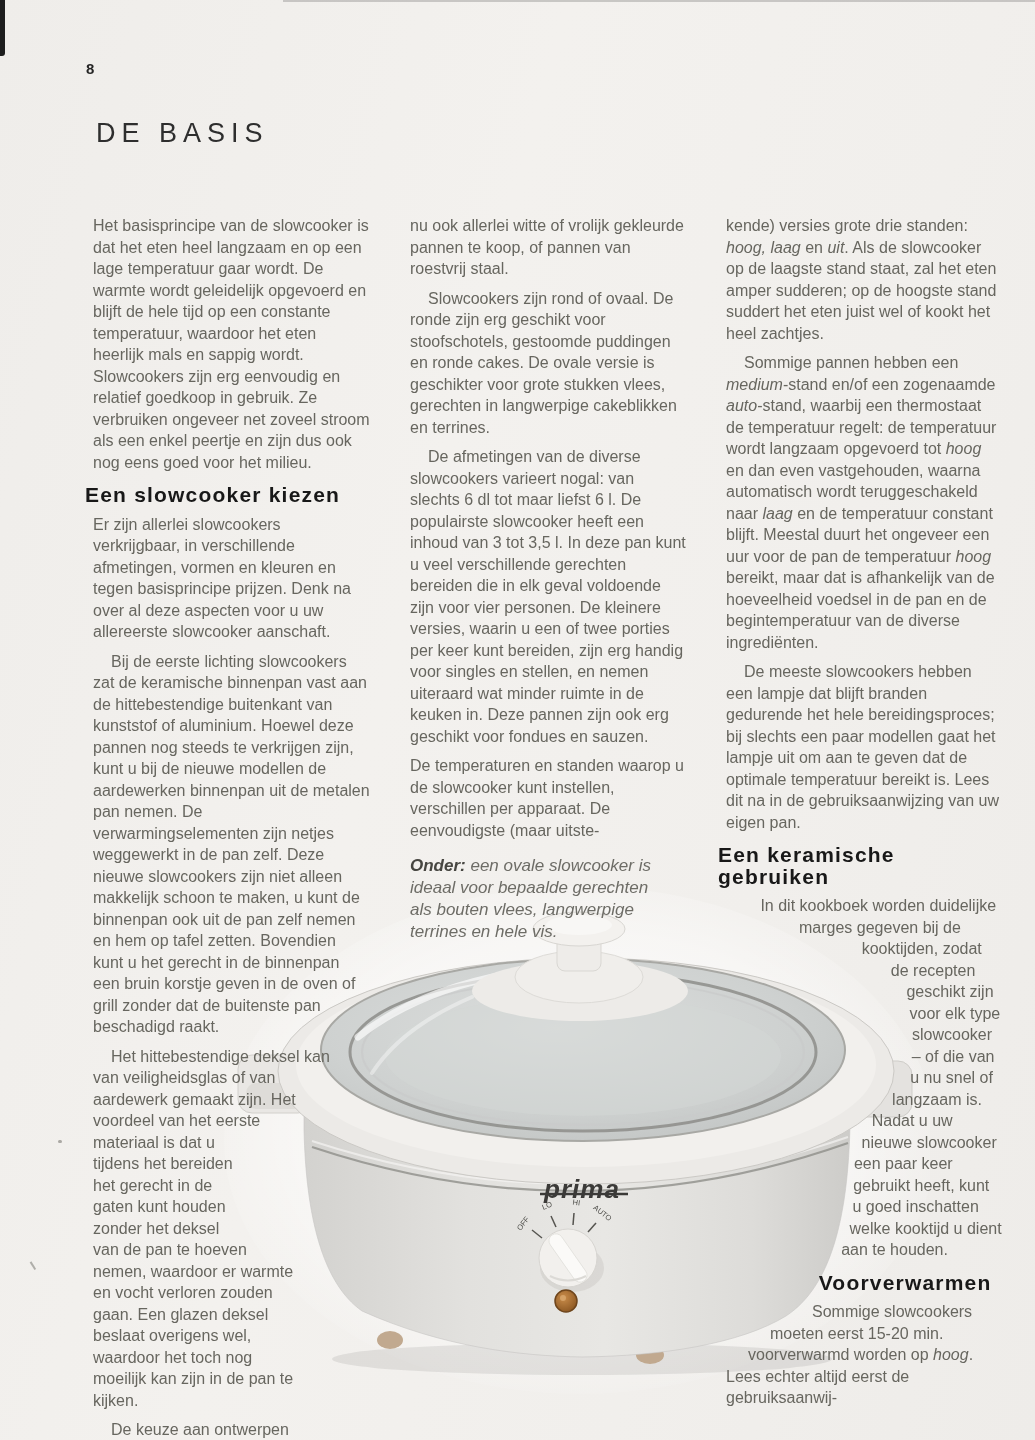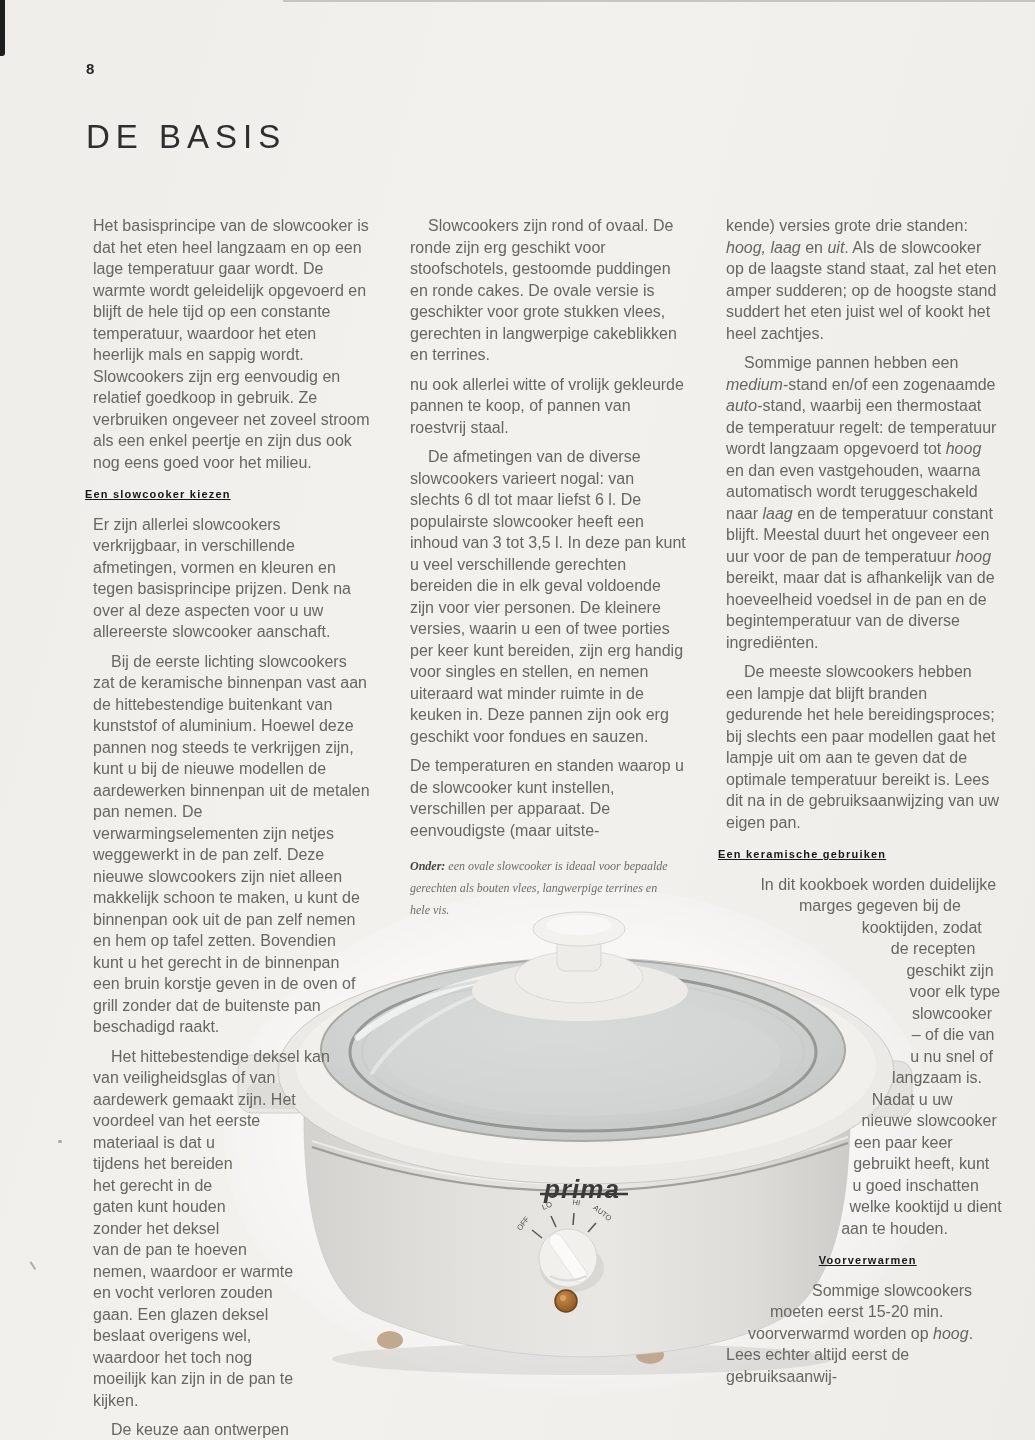--- a/index.html
+++ b/index.html
@@ -4,33 +4,33 @@
 <style>
   html,body{margin:0;padding:0;background:#9a9a98;}
   .page{
     position:relative;width:1035px;height:1440px;margin:0 auto;
     background:#f1efec;
     background-image:linear-gradient(105deg,#efedea 0%,#f3f1ee 40%,#f1efec 70%,#eeece9 100%);
     overflow:hidden;
     font-family:"Liberation Sans","DejaVu Sans",sans-serif;
   }
   .pagenum{position:absolute;left:86px;top:60px;font-size:15px;font-weight:700;color:#252525;z-index:4;}
-  .title{position:absolute;left:86px;top:118px;font-size:33px;letter-spacing:6px;color:#2e2e2e;z-index:4;}
+  .title{position:absolute;left:96px;top:118px;font-size:27px;letter-spacing:6px;color:#2e2e2e;z-index:4;}
   .col{
     position:absolute;top:207px;width:293px;z-index:3;
     font-size:16px;line-height:21.5px;color:#67665f;
     hyphens:auto;
   }
   #col1{left:85px;}
   #col2{left:402px;}
   #col3{left:718px;width:292px;}
   .p{margin:8px;}
   .ind{text-indent:18px;}
-  .shead{margin:11px 0 5px 0;font-size:11px;font-weight:700;letter-spacing:1.2px;color:#181818;text-decoration:underline;}
-  .caption{margin-top:14px;width:258px;font-style:italic;font-size:12px;line-height:22px;color:#6d6c66;font-family:Liberation Serif, serif;}
+  .shead{margin:11px 0 5px 0;font-size:21px;font-weight:700;letter-spacing:1.2px;color:#181818;}
+  .caption{margin-top:14px;width:258px;font-style:italic;font-size:17px;line-height:22px;color:#6d6c66;}
   .bi{font-style:italic;font-weight:700;color:#474641;}
   .it{font-style:italic;}
   .wrap-r{
     float:right;width:135px;height:470px;
     shape-outside:polygon(135px 0px,112px 22px,88px 48px,58px 78px,26px 108px,6px 132px,4px 182px,58px 206px,62px 320px,68px 382px,84px 442px,112px 470px,135px 470px);
     shape-margin:6px;
   }
   .wrap-l{
     float:left;width:200px;height:470px;
     shape-outside:polygon(0px 0px,6px 22px,34px 36px,80px 52px,130px 66px,162px 86px,182px 108px,188px 150px,186px 178px,152px 208px,140px 232px,130px 258px,128px 318px,118px 344px,100px 370px,82px 396px,54px 420px,28px 446px,0px 468px);
@@ -148,22 +148,22 @@
     <p class="p">Het basisprincipe van de slowcooker is dat het eten heel langzaam en op een lage temperatuur gaar wordt. De warmte wordt geleidelijk opgevoerd en blijft de hele tijd op een constante temperatuur, waardoor het eten heerlijk mals en sappig wordt. Slowcookers zijn erg eenvoudig en relatief goedkoop in gebruik. Ze verbruiken ongeveer net zoveel stroom als een enkel peertje en zijn dus ook nog eens goed voor het milieu.</p>
     <h3 class="shead">Een slowcooker kiezen</h3>
     <p class="p">Er zijn allerlei slowcookers verkrijgbaar, in verschillende afmetingen, vormen en kleuren en tegen basisprincipe prijzen. Denk na over al deze aspecten voor u uw allereerste slowcooker aanschaft.</p>
     <p class="p ind">Bij de eerste lichting slowcookers zat de keramische binnenpan vast aan de hittebestendige buitenkant van kunststof of aluminium. Hoewel deze pannen nog steeds te verkrijgen zijn, kunt u bij de nieuwe modellen de aardewerken binnenpan uit de metalen pan nemen. De verwarmingselementen zijn netjes weggewerkt in de pan zelf. Deze nieuwe slowcookers zijn niet alleen makkelijk schoon te maken, u kunt de binnenpan ook uit de pan zelf nemen en hem op tafel zetten. Bovendien kunt u het gerecht in de binnenpan een bruin korstje geven in de oven of grill zonder dat de buitenste pan beschadigd raakt.</p>
     <div class="wrap-r"></div>
     <p class="p ind">Het hittebestendige deksel kan van veiligheidsglas of van aardewerk gemaakt zijn. Het voordeel van het eerste materiaal is dat u tijdens het bereiden het gerecht in de gaten kunt houden zonder het deksel van de pan te hoeven nemen, waardoor er warmte en vocht verloren zouden gaan. Een glazen deksel beslaat overigens wel, waardoor het toch nog moeilijk kan zijn in de pan te kijken.</p>
     <p class="p ind">De keuze aan ontwerpen en kleuren is de afgelopen jaren toegenomen. Het oorspronkelijke bruin met beige ontwerp met het aardewerken deksel is nog steeds verkrijgbaar, maar daarnaast zijn er</p>
   </div>
 
   <div class="col" id="col2">
+    <p class="p">nu ook allerlei witte of vrolijk gekleurde pannen te koop, of pannen van roestvrij staal.</p>
     <p class="p ind">Slowcookers zijn rond of ovaal. De ronde zijn erg geschikt voor stoofschotels, gestoomde puddingen en ronde cakes. De ovale versie is geschikter voor grote stukken vlees, gerechten in langwerpige cakeblikken en terrines.</p>
-    <p class="p">nu ook allerlei witte of vrolijk gekleurde pannen te koop, of pannen van roestvrij staal.</p>
     <p class="p ind">De afmetingen van de diverse slowcookers varieert nogal: van slechts 6 dl tot maar liefst 6 l. De populairste slowcooker heeft een inhoud van 3 tot 3,5 l. In deze pan kunt u veel verschillende gerechten bereiden die in elk geval voldoende zijn voor vier personen. De kleinere versies, waarin u een of twee porties per keer kunt bereiden, zijn erg handig voor singles en stellen, en nemen uiteraard wat minder ruimte in de keuken in. Deze pannen zijn ook erg geschikt voor fondues en sauzen.</p>
     <p class="p">De temperaturen en standen waarop u de slowcooker kunt instellen, verschillen per apparaat. De eenvoudigste (maar uitste-</p>
     <p class="p caption"><span class="bi">Onder:</span><span class="it"> een ovale slowcooker is ideaal voor bepaalde gerechten als bouten vlees, langwerpige terrines en hele vis.</span></p>
   </div>
 
   <div class="col" id="col3">
     <p class="p"><span>kende) versies grote drie standen: </span><span class="it">hoog, laag</span><span> en </span><span class="it">uit</span><span>. Als de slowcooker op de laagste stand staat, zal het eten amper sudderen; op de hoogste stand suddert het eten juist wel of kookt het heel zachtjes.</span></p>
     <p class="p ind"><span>Sommige pannen hebben een </span><span class="it">medium</span><span>-stand en/of een zogenaamde </span><span class="it">auto</span><span>-stand, waarbij een thermostaat de temperatuur regelt: de temperatuur wordt langzaam opgevoerd tot </span><span class="it">hoog</span><span> en dan even vastgehouden, waarna automatisch wordt teruggeschakeld naar </span><span class="it">laag</span><span> en de temperatuur constant blijft. Meestal duurt het ongeveer een uur voor de pan de temperatuur </span><span class="it">hoog</span><span> bereikt, maar dat is afhankelijk van de hoeveelheid voedsel in de pan en de begintemperatuur van de diverse ingrediënten.</span></p>
     <p class="p ind">De meeste slowcookers hebben een lampje dat blijft branden gedurende het hele bereidingsproces; bij slechts een paar modellen gaat het lampje uit om aan te geven dat de optimale temperatuur bereikt is. Lees dit na in de gebruiksaanwijzing van uw eigen pan.</p>
     <h3 class="shead">Een keramische gebruiken</h3>

